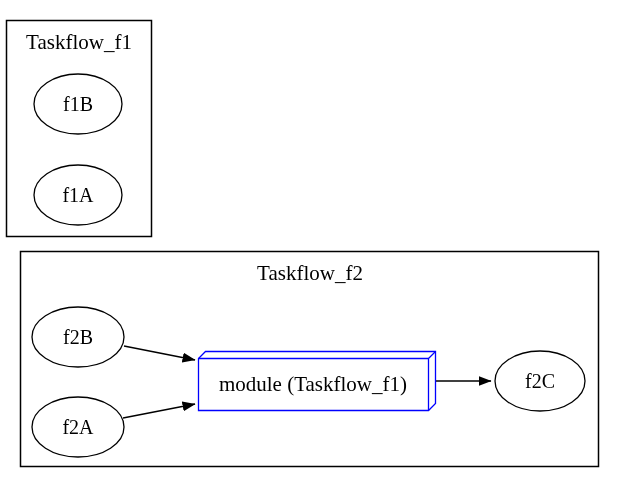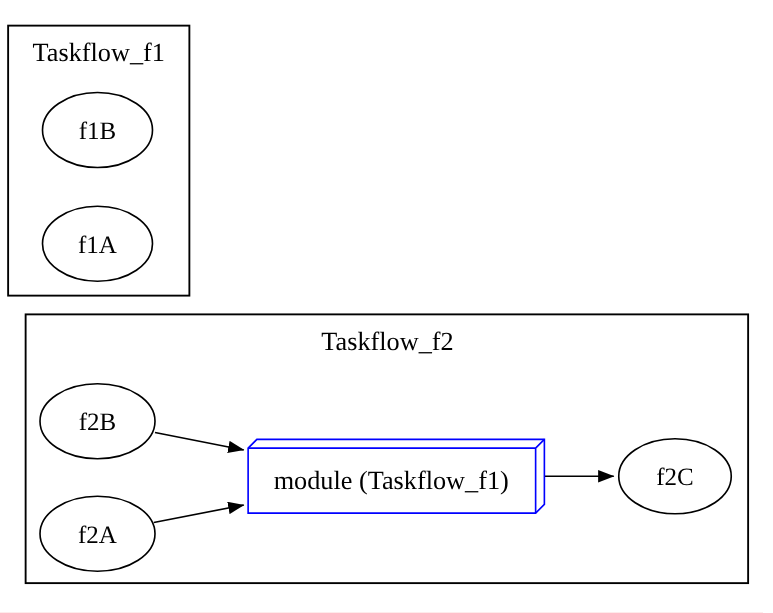--- a/index.html
+++ b/index.html
@@ -4,21 +4,21 @@
 <style>
   html, body {
     margin: 0;
     padding: 0;
     background: #ffffff;
   }
   #canvas {
     position: relative;
     width: 618px;
     height: 490px;
-    background: #fca5a5;
+    background: #14b8a6;
     overflow: hidden;
   }
   svg {
     display: block;
   }
   .diagram-text {
     font-family: "Liberation Serif", "DejaVu Serif", serif;
     font-size: 21px;
     fill: #000000;
   }

